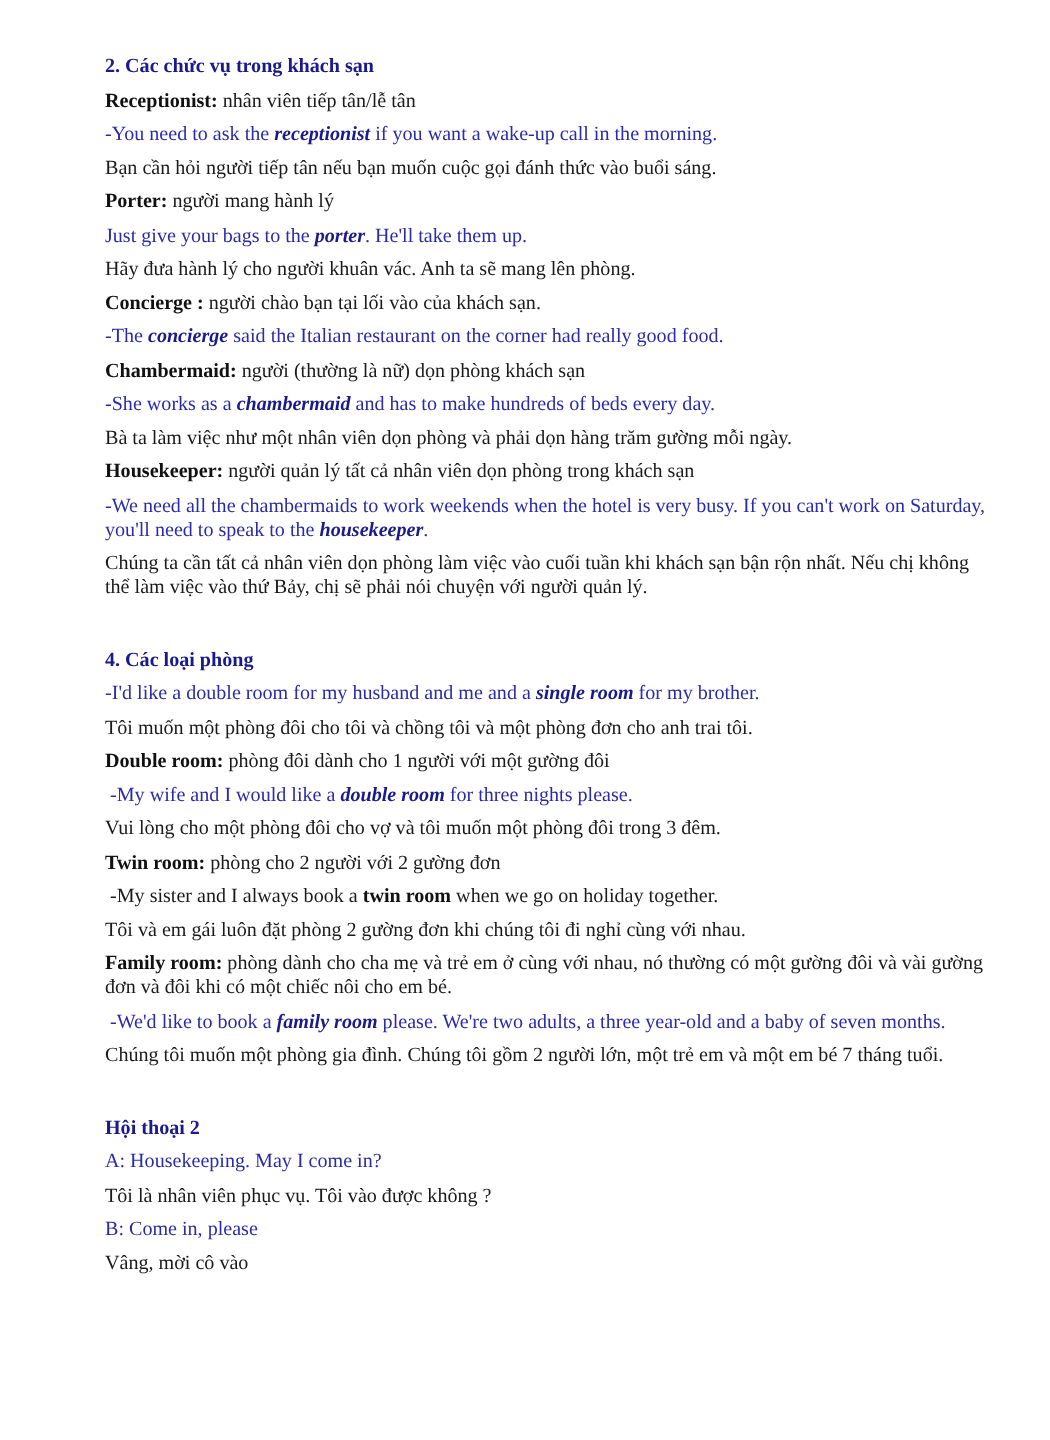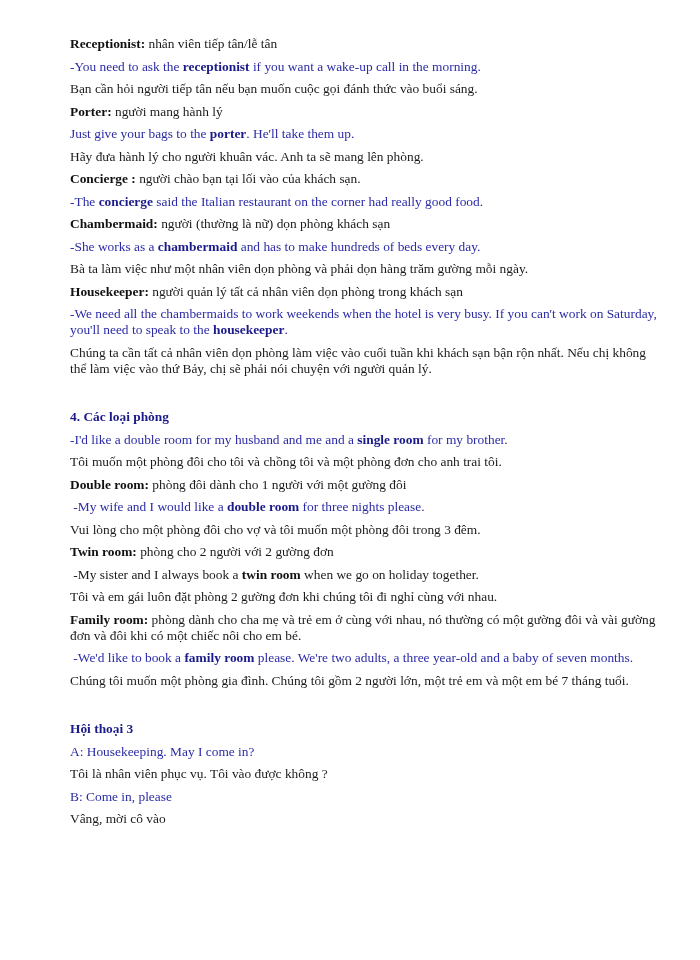--- a/index.html
+++ b/index.html
@@ -6,30 +6,31 @@
     body {
       width: 700px; height: 960px; overflow: hidden;
       font-family: "Liberation Serif", "DejaVu Serif", serif;
       font-size: 13.4px; color: #1a1a1a;
     }
     .page { position: relative; padding: 36px 40px 0 70px; }
     .p { margin: 0; line-height: 16px; min-height: 16px; }
     .gap { margin-bottom: 6.5px; }
     .h { font-weight: bold; color: #1a1a8a; }
     .blue { color: #2b2ba6; }
-    .blue b { color: #1a1a8a; }
+    .blue b { color: #1a1a8a; font-style: italic; }
     .black b { color: #111; }
     .term { font-weight: bold; color: #111; margin-top: 44px; }
     .sec-gap { height: 26px; }
   </style>
 </head>
 <body>
 
 <div class="page">
 
+  <p class="p gap h">2. Các chức vụ trong khách sạn</p>
 
   <p class="p gap"><span class="term">Receptionist:</span><span> nhân viên tiếp tân/lễ tân</span></p>
   <p class="p gap blue"><span>-You need to ask the </span><b>receptionist</b><span> if you want a wake-up call in the morning.</span></p>
   <p class="p gap">Bạn cần hỏi người tiếp tân nếu bạn muốn cuộc gọi đánh thức vào buổi sáng.</p>
 
   <p class="p gap"><span class="term">Porter:</span><span> người mang hành lý</span></p>
   <p class="p gap blue"><span>Just give your bags to the </span><b>porter</b><span>. He'll take them up.</span></p>
   <p class="p gap">Hãy đưa hành lý cho người khuân vác. Anh ta sẽ mang lên phòng.</p>
 
   <p class="p gap"><span class="term">Concierge :</span><span> người chào bạn tại lối vào của khách sạn.</span></p>
@@ -57,19 +58,19 @@
   <p class="p gap"><span class="term">Twin room:</span><span> phòng cho 2 người với 2 gường đơn</span></p>
   <p class="p gap black" style="white-space:pre-wrap"><span> -My sister and I always book a </span><b>twin room</b><span> when we go on holiday together.</span></p>
   <p class="p gap">Tôi và em gái luôn đặt phòng 2 gường đơn khi chúng tôi đi nghỉ cùng với nhau.</p>
 
   <p class="p gap"><span class="term">Family room:</span><span> phòng dành cho cha mẹ và trẻ em ở cùng với nhau, nó thường có một gường đôi và vài gường đơn và đôi khi có một chiếc nôi cho em bé.</span></p>
   <p class="p gap blue" style="white-space:pre-wrap"><span> -We'd like to book a </span><b>family room</b><span> please. We're two adults, a three year-old and a baby of seven months.</span></p>
   <p class="p gap">Chúng tôi muốn một phòng gia đình. Chúng tôi gồm 2 người lớn, một trẻ em và một em bé 7 tháng tuổi.</p>
 
   <div class="sec-gap"></div>
 
-  <p class="p gap h">Hội thoại 3</p>
+  <p class="p gap h">Hội thoại 2</p>
   <p class="p gap blue">A: Housekeeping. May I come in?</p>
   <p class="p gap">Tôi là nhân viên phục vụ. Tôi vào được không ?</p>
   <p class="p gap blue">B: Come in, please</p>
   <p class="p gap">Vâng, mời cô vào</p>
 
 </div>
 
 </body></html>

